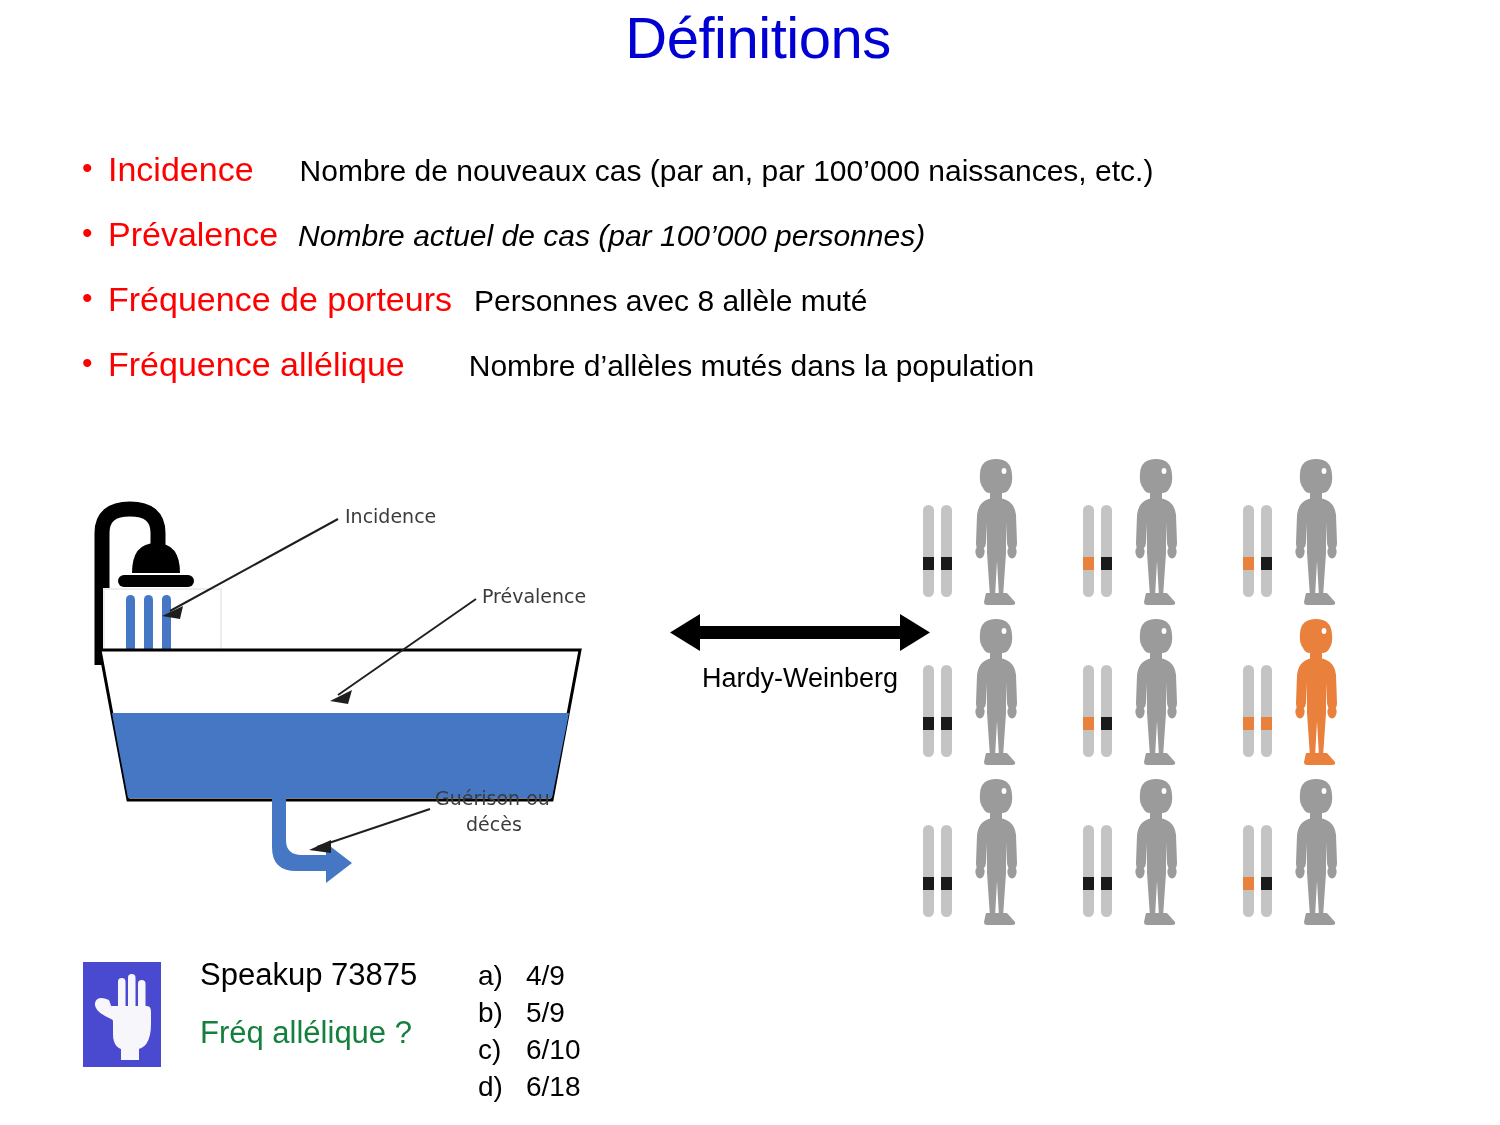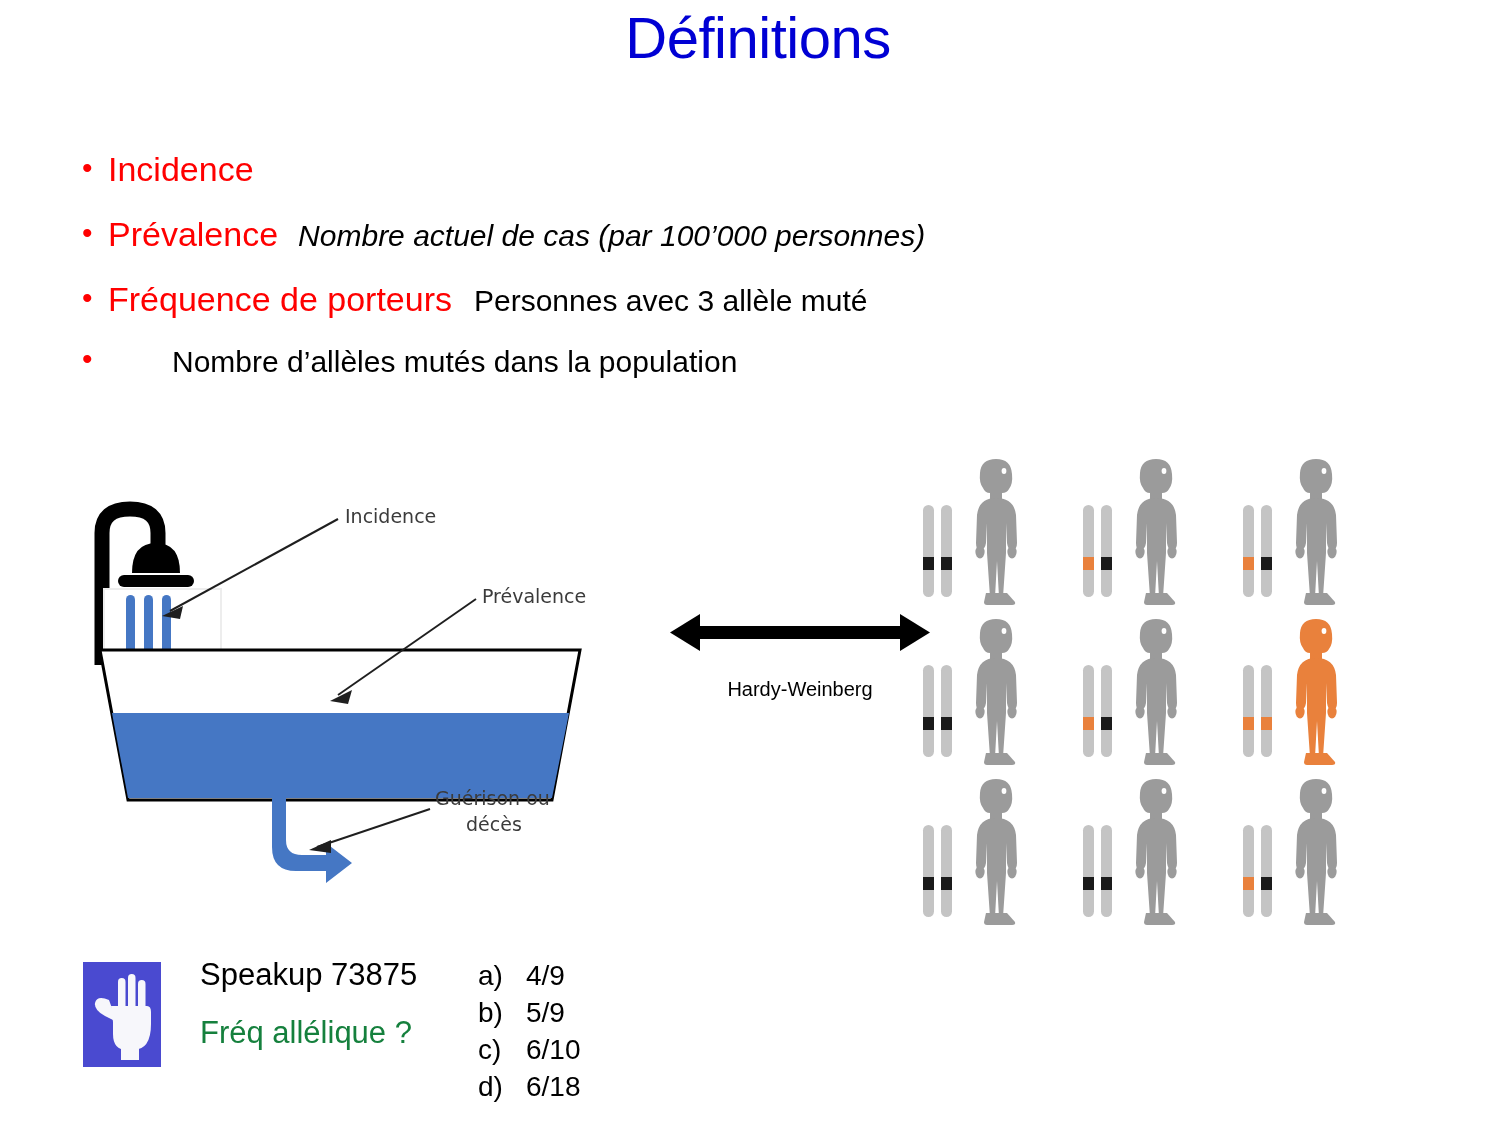--- a/index.html
+++ b/index.html
@@ -57,21 +57,21 @@
   .tub-label{
     font-family:"DejaVu Sans", sans-serif;
     font-size:19px; fill:#3b3b3b;
   }
 
   
   #hardy-weinberg-block{
     position:absolute; left:665px; top:612px; width:270px; text-align:center;
   }
   #hw-label{
-    font-size:20px; color:#000; margin-top:20px;
+    font-size:27px; color:#000; margin-top:5px;
     font-family:"Liberation Sans", sans-serif;
   }
 
   
   #population-grid{
     position:absolute; left:915px; top:455px;
     width:470px; height:470px;
   }
   .pop-cell{
     position:absolute; width:120px; height:150px;
@@ -107,36 +107,38 @@
 
 <div class="slide">
 
   <div id="page-title">Définitions</div>
 
   <div class="bullets">
 
     <div class="bullet-row gap-a">
       <span class="bullet-dot">•</span>
       <span class="bullet-term">Incidence</span>
+      <span class="bullet-desc">Nombre de nouveaux cas (par an, par 100’000 naissances, etc.)</span>
     </div>
 
     <div class="bullet-row gap-b">
       <span class="bullet-dot">•</span>
       <span class="bullet-term">Prévalence</span>
       <span class="bullet-desc">Nombre actuel de cas (par 100’000 personnes)</span>
     </div>
 
     <div class="bullet-row gap-c">
       <span class="bullet-dot">•</span>
       <span class="bullet-term">Fréquence de porteurs</span>
-      <span class="bullet-desc">Personnes avec 3 allèle muté</span>
+      <span class="bullet-desc">Personnes avec 8 allèle muté</span>
     </div>
 
     <div class="bullet-row gap-d">
       <span class="bullet-dot">•</span>
+      <span class="bullet-term">Fréquence allélique</span>
       <span class="bullet-desc">Nombre d’allèles mutés dans la population</span>
     </div>
 
   </div>
 
   <div id="bathtub-figure">
     <svg width="600" height="390" viewBox="0 0 600 390" xmlns="http://www.w3.org/2000/svg">
 
       <g>
         <path d="M12 170 L12 38 Q12 14 40 14 Q68 14 68 38 L68 62" fill="none" stroke="#000000" stroke-width="15"></path>

